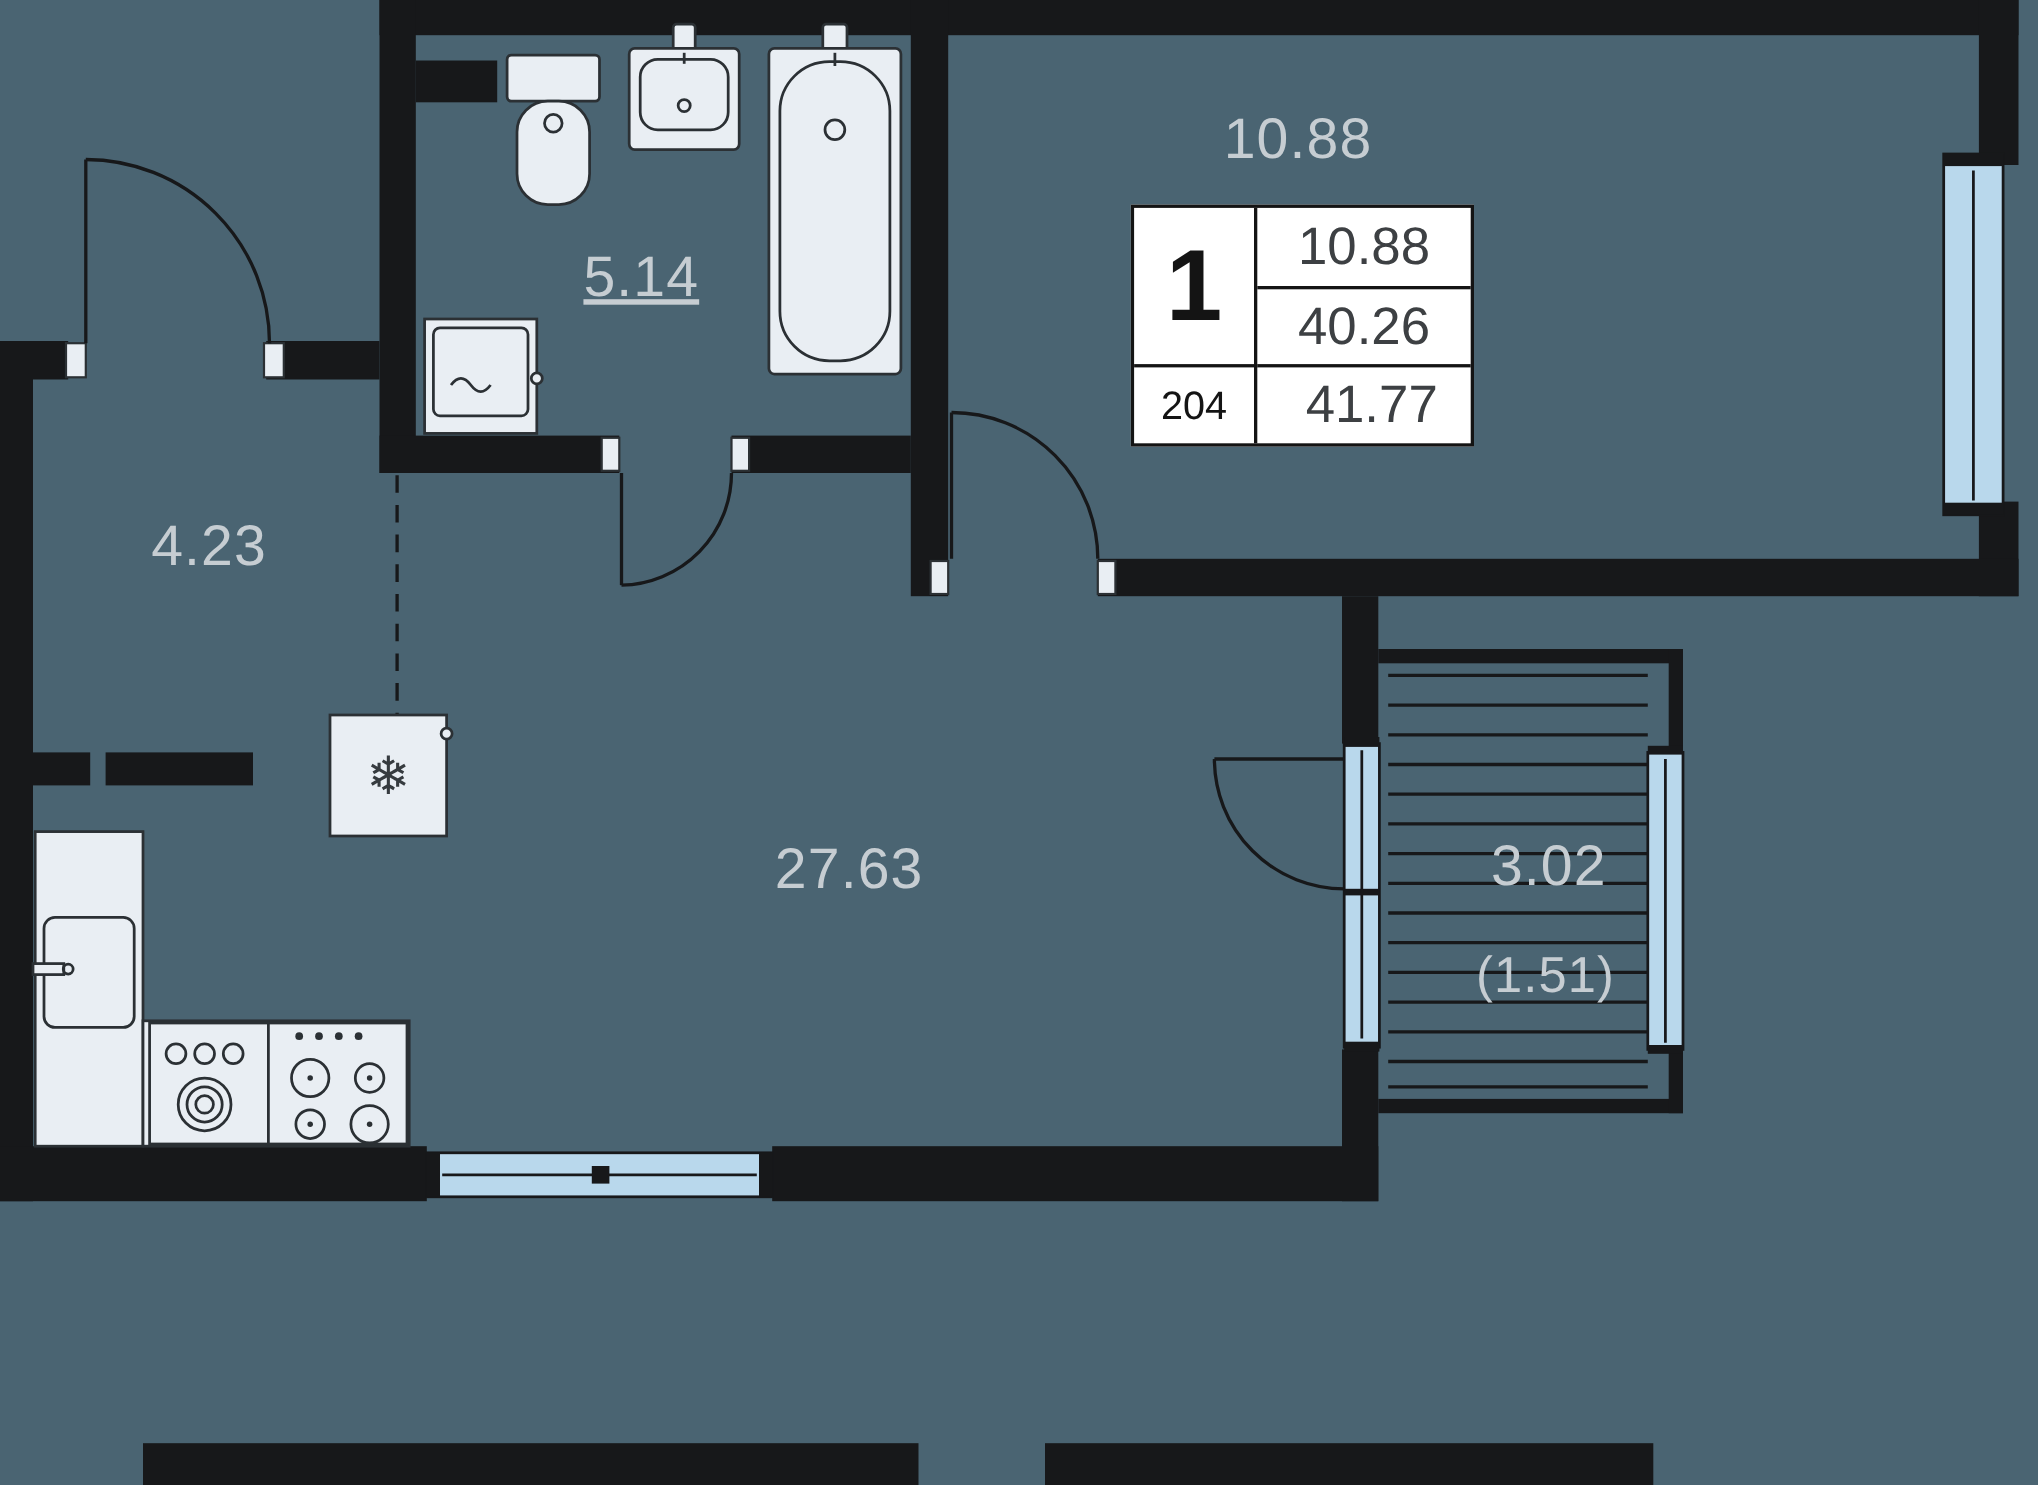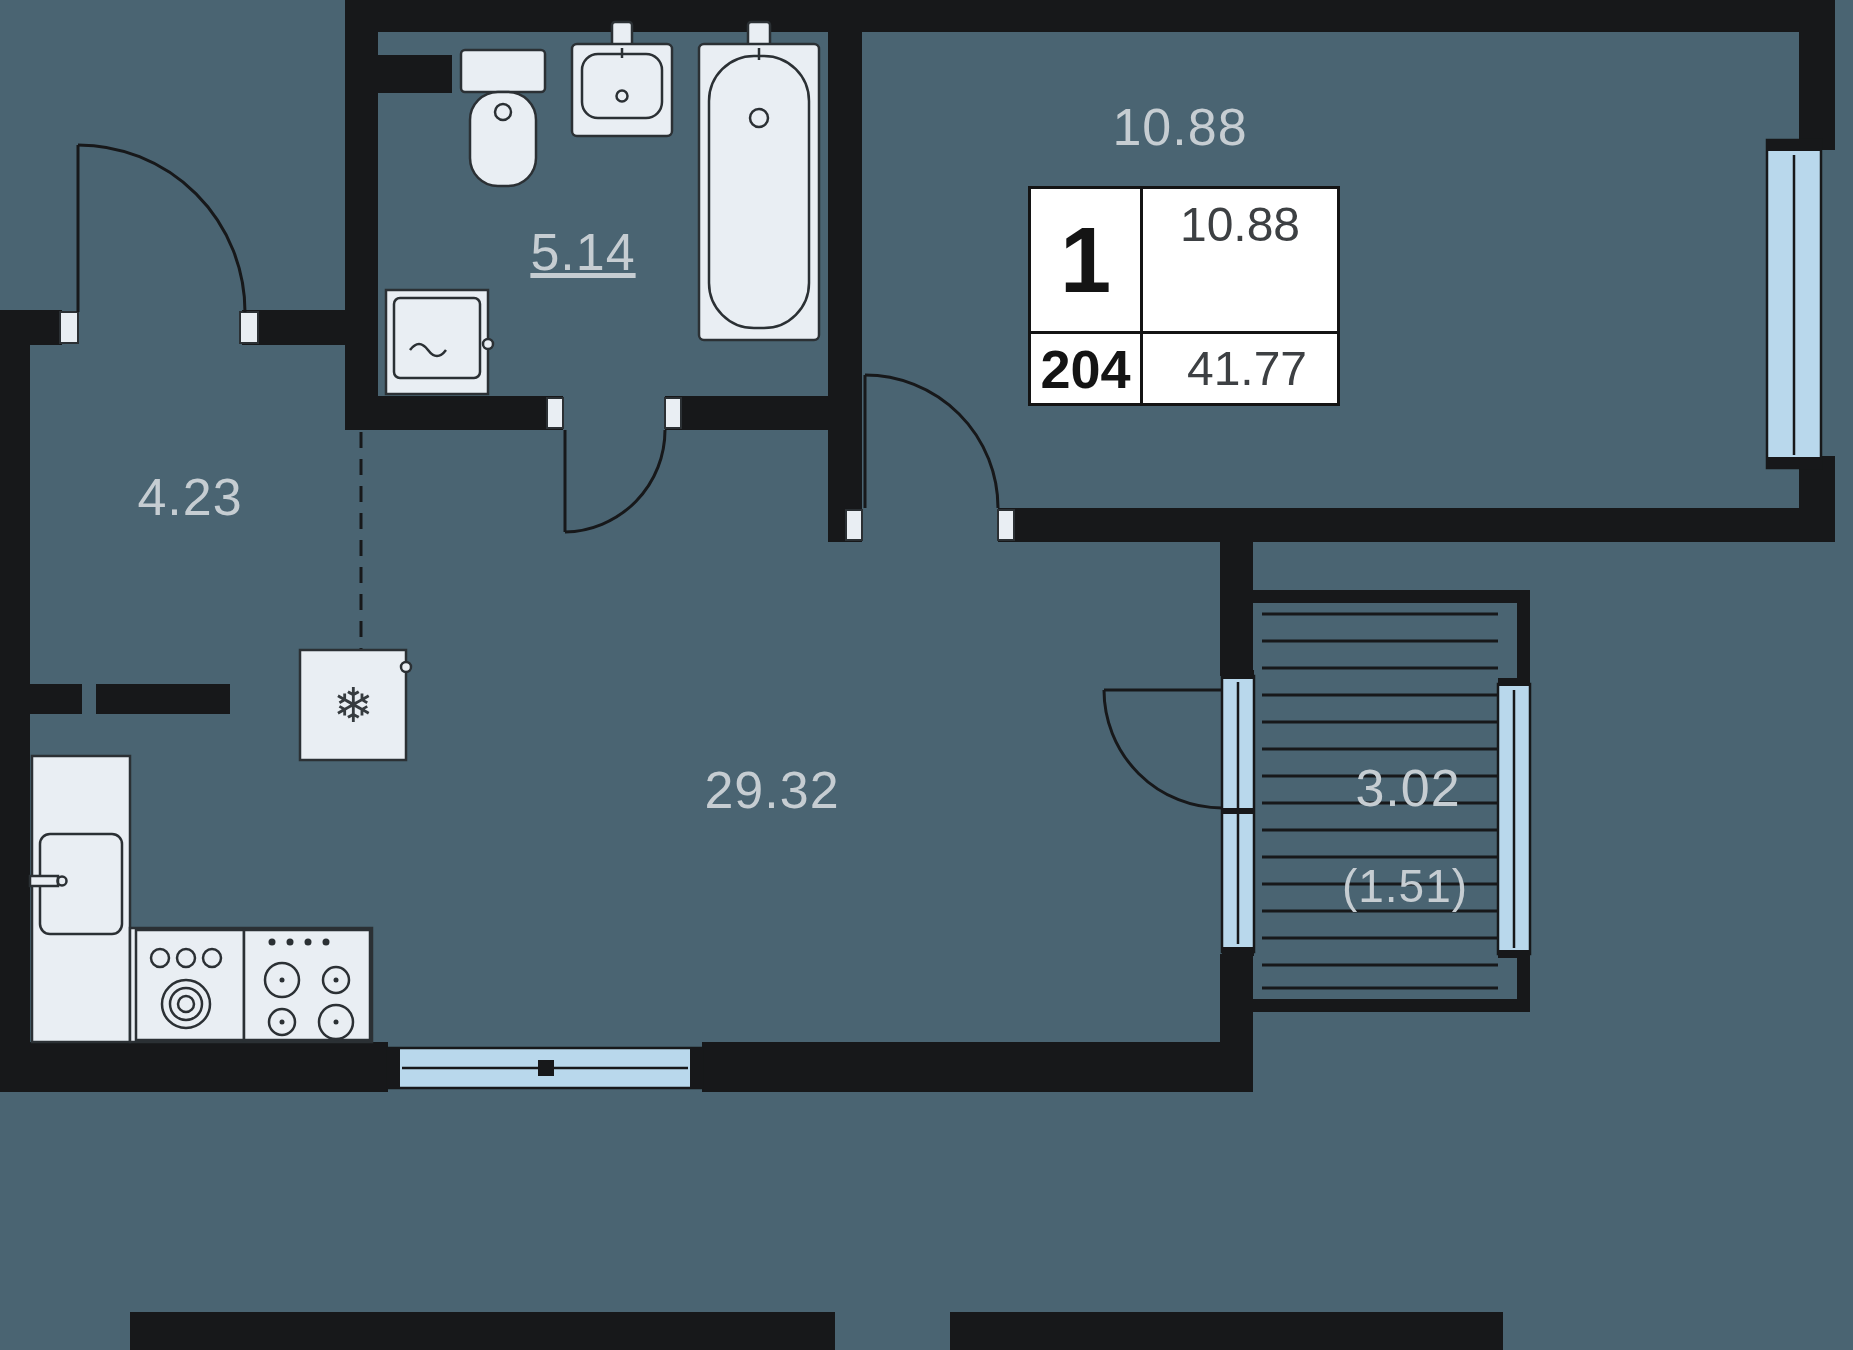--- a/index.html
+++ b/index.html
@@ -37,21 +37,21 @@
     background:var(--table_bg,#ffffff);
     border:3px solid var(--table_border,#141414);
     box-sizing:content-box;
   }
   .cell{display:flex;align-items:center;justify-content:center;
     color:var(--table_text_secondary,#3d4043);font-size:48px;}
   .cell.rooms{grid-column:1;grid-row:1/3;font-size:92px;font-weight:700;
     color:var(--table_text_primary,#141414);border-right:3px solid var(--table_border,#141414);}
   .cell.v1{grid-column:2;grid-row:1;}
   .cell.v2{grid-column:2;grid-row:2;border-top:3px solid var(--table_border,#141414);}
-  .cell.unit{grid-column:1;grid-row:3;font-size:54px;font-weight:700;
+  .cell.unit{grid-column:1;grid-row:3;font-size:36px;font-weight:400;
     color:var(--table_text_primary,#141414);
     border-top:3px solid var(--table_border,#141414);
     border-right:3px solid var(--table_border,#141414);}
   .cell.v3{grid-column:2;grid-row:3;border-top:3px solid var(--table_border,#141414);padding-left:14px;}
 </style>
 </head>
 <body>
 
 <div class="stage">
 
@@ -229,24 +229,25 @@
       <circle class="fxdot" cx="282" cy="980" r="2.5"></circle>
       <circle class="fxdot" cx="336" cy="980" r="2.5"></circle>
       <circle class="fxdot" cx="282" cy="1022" r="2.5"></circle>
       <circle class="fxdot" cx="336" cy="1022" r="2.5"></circle>
     </g>
   </svg>
 
   <div class="room-label" style="left:1180px;top:127px;">10.88</div>
   <div class="room-label" style="left:583px;top:252px;text-decoration:underline;">5.14</div>
   <div class="room-label" style="left:190px;top:497px;">4.23</div>
-  <div class="room-label" style="left:772px;top:790px;">29.32</div>
+  <div class="room-label" style="left:772px;top:790px;">27.63</div>
   <div class="room-label" style="left:1408px;top:788px;">3.02</div>
   <div class="room-label small" style="left:1405px;top:858px;">(1.51)</div>
 
   <div class="info-table">
     <div class="cell rooms">1</div>
     <div class="cell v1">10.88</div>
+    <div class="cell v2">40.26</div>
     <div class="cell unit">204</div>
     <div class="cell v3">41.77</div>
   </div>
 
 </div>
 
 </body></html>

